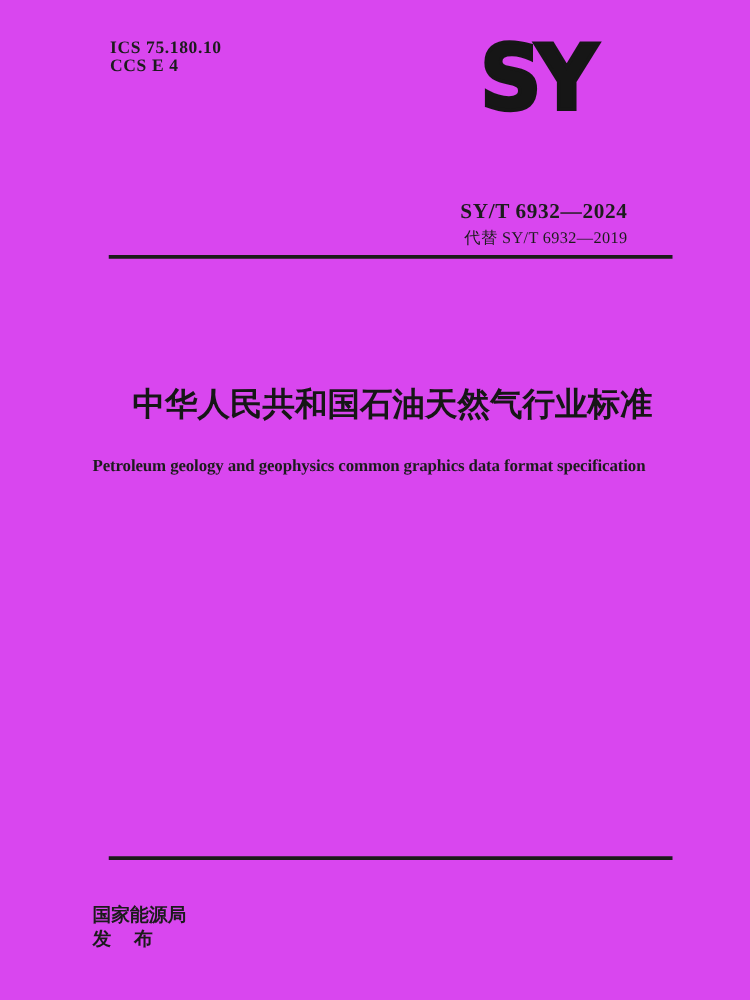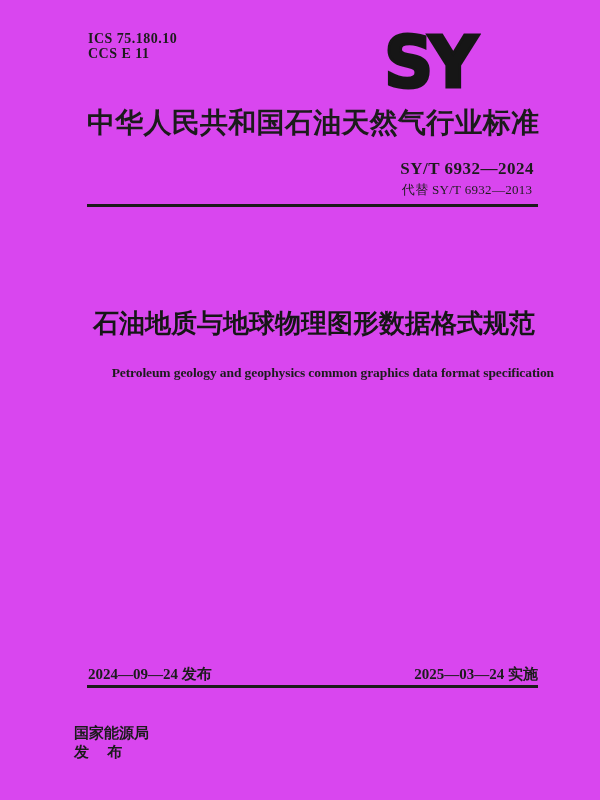--- a/index.html
+++ b/index.html
@@ -52,23 +52,23 @@
     font-size: 28px;
     line-height: 36px;
     text-align: justify;
     text-align-last: justify;
     white-space: nowrap;
     color: #1b1b1b;
   }
   
   .std-num-block {
     position: absolute;
-    right: 66px;
+    right: 98px;
     top: 159px;
-    text-align: center;
+    text-align: right;
   }
   .std-num {
     font-weight: bold;
     font-size: 17px;
     line-height: 19px;
     letter-spacing: 0.5px;
   }
   .std-replaces {
     font-size: 13px;
     line-height: 15px;
@@ -95,21 +95,21 @@
     font-weight: bold;
     font-size: 26px;
     line-height: 34px;
     color: #161616;
   }
   .title-en {
     position: absolute;
     left: 74px;
     top: 364px;
     width: 480px;
-    text-align: right;
+    text-align: left;
     font-weight: bold;
     font-size: 13.5px;
     letter-spacing: -0.1px;
     line-height: 18px;
   }
   
   .dates-row {
     position: absolute;
     left: 88px;
     top: 665px;
@@ -139,42 +139,37 @@
   .footer-issuer .gap { display: inline-block; width: 40px; }
   .issue-action { letter-spacing: 7px; }
 </style>
 </head>
 <body>
 
 <div class="page">
 
   <div class="codes">
     <div>ICS 75.180.10</div>
-    <div>CCS E 11</div>
+    <div>CCS E 4</div>
   </div>
 
   <div class="sy-logo">SY</div>
 
-  <div class="category">中华人民共和国石油天然气行业标准</div>
 
   <div class="std-num-block">
     <div class="std-num">SY/T 6932—2024</div>
-    <div class="std-replaces">代替 SY/T 6932—2013</div>
+    <div class="std-replaces">代替 SY/T 6932—2019</div>
   </div>
 
   <div class="rule rule-top"></div>
 
-  <div class="title-cn">石油地质与地球物理图形数据格式规范</div>
+  <div class="title-cn">中华人民共和国石油天然气行业标准</div>
 
   <div class="title-en">Petroleum geology and geophysics common graphics data format specification</div>
 
-  <div class="dates-row">
-    <span>2024—09—24 发布</span>
-    <span>2025—03—24 实施</span>
-  </div>
 
   <div class="rule rule-bottom"></div>
 
   <div class="footer-issuer">
     <span>国家能源局</span>
     <span class="gap"></span>
     <span class="issue-action">发 布</span>
   </div>
 
 </div>

